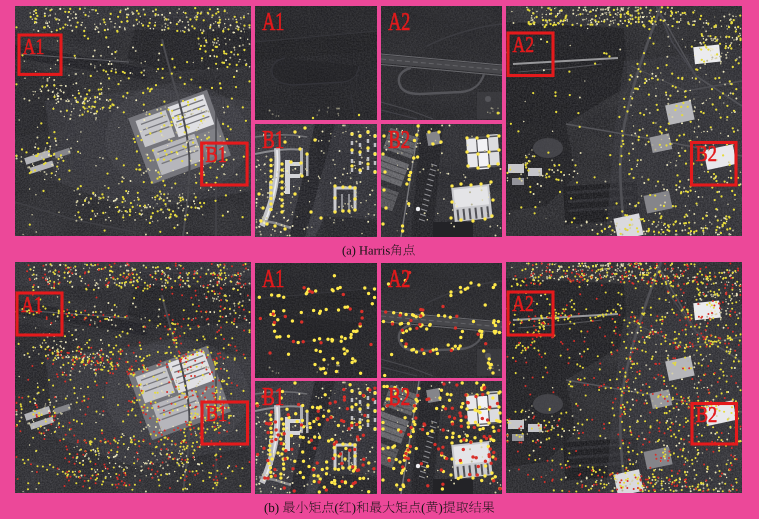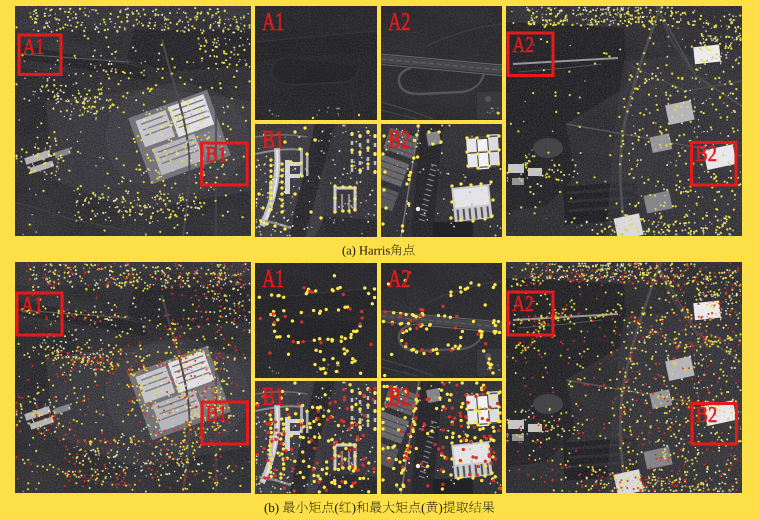--- a/index.html
+++ b/index.html
@@ -1,12 +1,12 @@
 <!DOCTYPE html>
-<html><head><meta charset="utf-8"><style>html,body{margin:0;padding:0;background:#fff}#c{position:relative;width:759px;height:519px;overflow:hidden;background:#fde047;font-family:"Liberation Serif",serif}svg{display:block}</style></head><body>
+<html><head><meta charset="utf-8"><style>html,body{margin:0;padding:0;background:#fff}#c{position:relative;width:759px;height:519px;overflow:hidden;background:#ec4899;font-family:"Liberation Serif",serif}svg{display:block}</style></head><body>
 <div id="c">
     <svg width="0" height="0" style="position:absolute">
       <defs>
         <filter id="fc1" color-interpolation-filters="sRGB" x="0" y="0" width="100%" height="100%">
           <feTurbulence type="fractalNoise" baseFrequency="0.02 0.03" numOctaves="3" seed="3"></feTurbulence>
           <feColorMatrix type="matrix" values="0.35 0 0 0 0.06 0.35 0 0 0 0.06 0.35 0 0 0 0.08 0 0 0 0 0.45"></feColorMatrix>
         </filter>
         <filter id="ff1" color-interpolation-filters="sRGB" x="0" y="0" width="100%" height="100%">
           <feTurbulence type="fractalNoise" baseFrequency="0.65" numOctaves="2" seed="11"></feTurbulence>
           <feColorMatrix type="matrix" values="0.55 0 0 0 0 0.55 0 0 0 0 0.55 0 0 0 0.02 0 0 0 0 0.55"></feColorMatrix>

